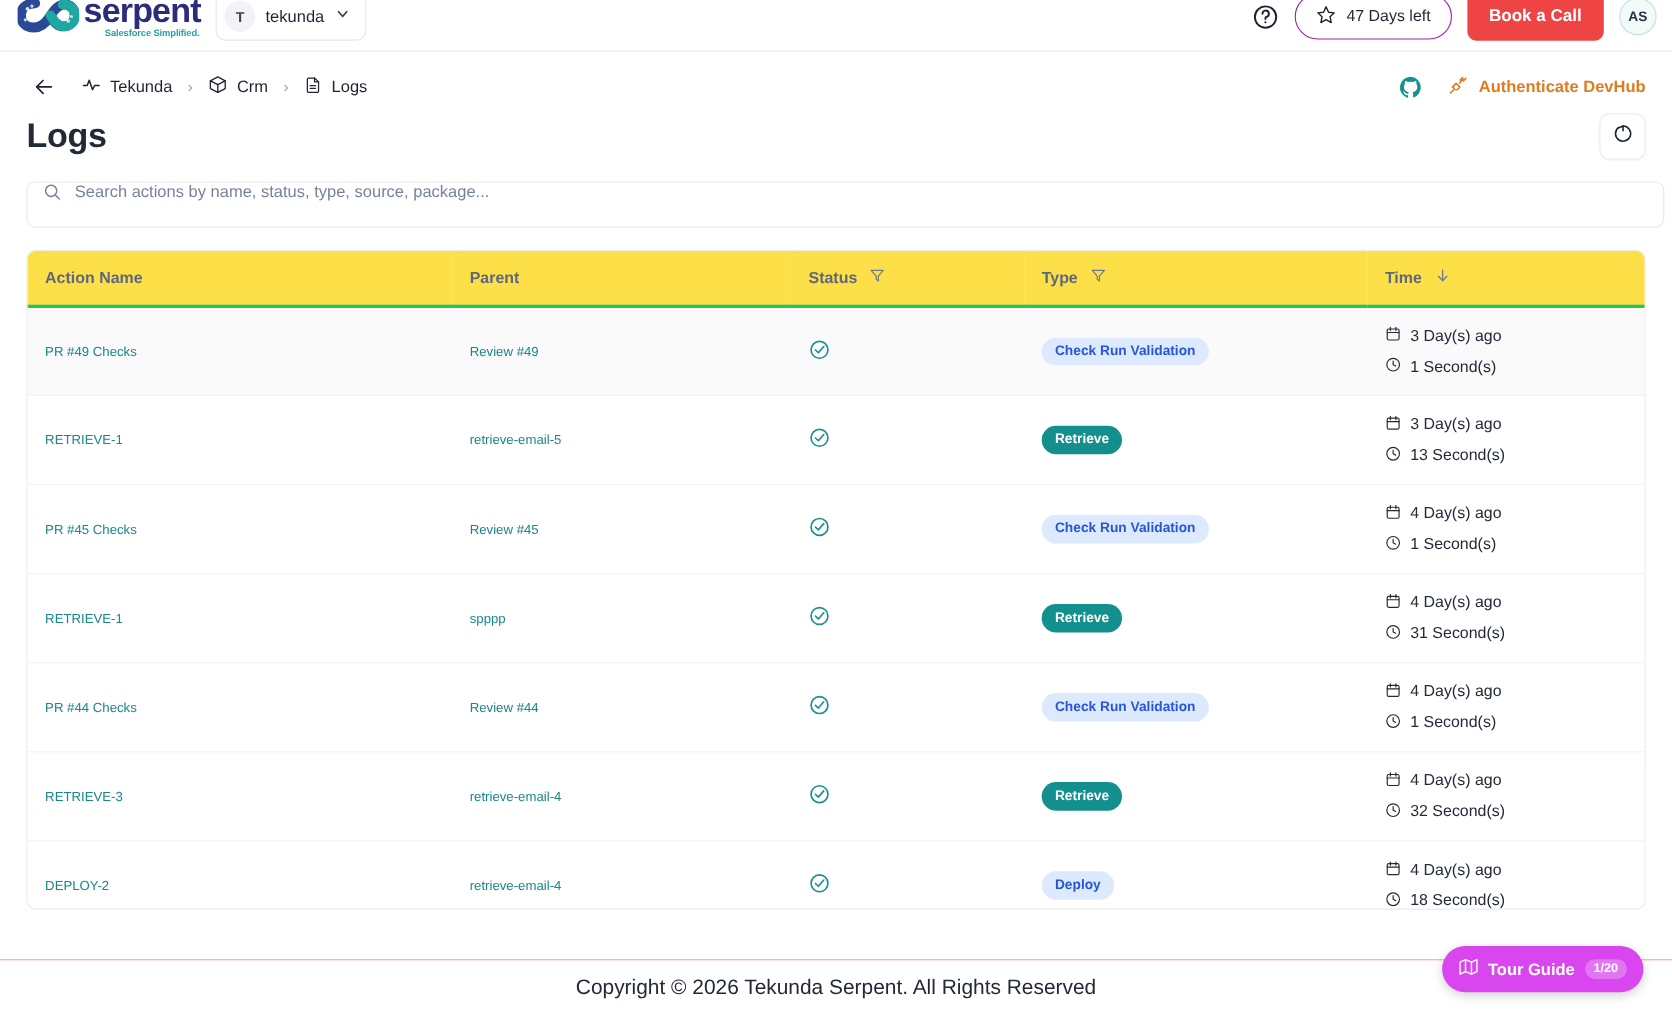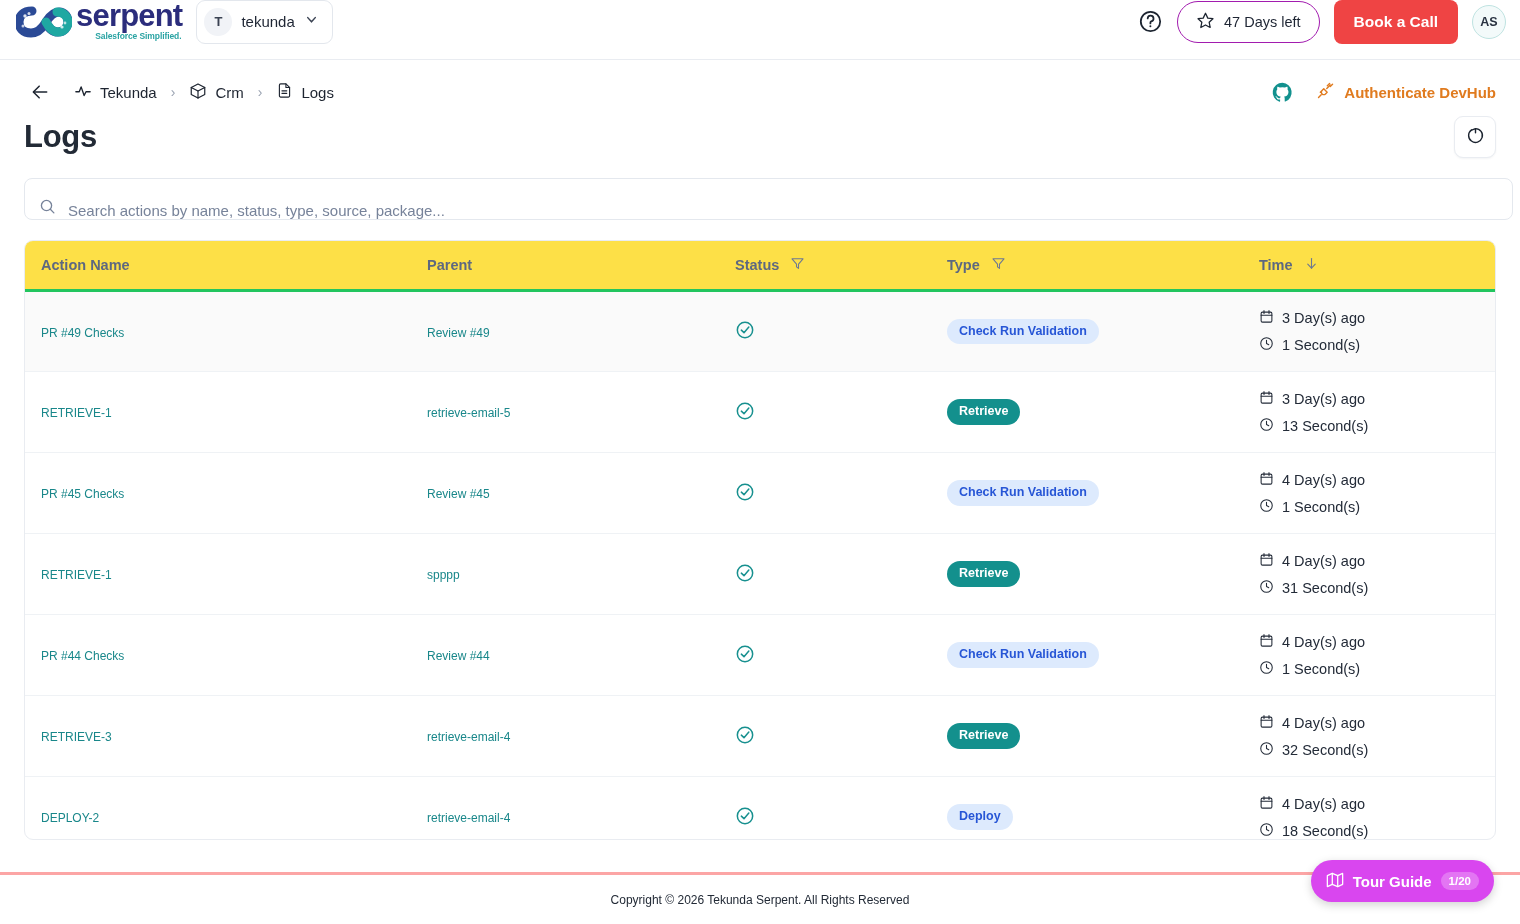--- a/index.html
+++ b/index.html
@@ -9,21 +9,21 @@
     height: 924px;
     font-family: "Liberation Sans", sans-serif;
     background: #ffffff;
     color: #232b38;
     overflow: hidden;
     position: relative;
   }
 
   
   .topbar {
-    height: 60px;
+    height: 47px;
     border-bottom: 1px solid #e9ecf1;
     display: flex;
     align-items: center;
     padding: 0 14px 16px 12px;
     background: #fff;
     position: relative;
   }
 
   .logo-wrap {
     display: flex;
@@ -173,21 +173,21 @@
     box-shadow: 0 1px 2px rgba(20,30,50,0.05);
   }
 
   
   .searchbar {
     margin: 20px 7px 0 24px;
     height: 42px;
     border: 1px solid #e4e8ee;
     border-radius: 8px;
     display: flex;
-    align-items: flex-end;
+    align-items: flex-start;
     padding: 0 14px;
     gap: 12px;
     background: #fff;
   }
   .searchbar input {
     border: none;
     outline: none;
     font-size: 15px;
     font-family: inherit;
     color: #2a3342;
@@ -252,23 +252,23 @@
   .timeline-row {
     display: flex; align-items: center; gap: 8px;
     font-size: 14.5px; color: #232b38;
   }
 
   
   .footer {
     position: absolute;
     left: 0; right: 0; bottom: 0;
     height: 52px;
-    border-top: 3px solid #fca5a5;
+    border-top: 1px solid #fca5a5;
     display: flex; align-items: center; justify-content: center;
-    font-size: 12px;
+    font-size: 19px;
     color: #222a36;
     background: #fff;
   }
 
   
   .tour-btn {
     position: absolute;
     right: 26px;
     bottom: 22px;
     height: 42px;

